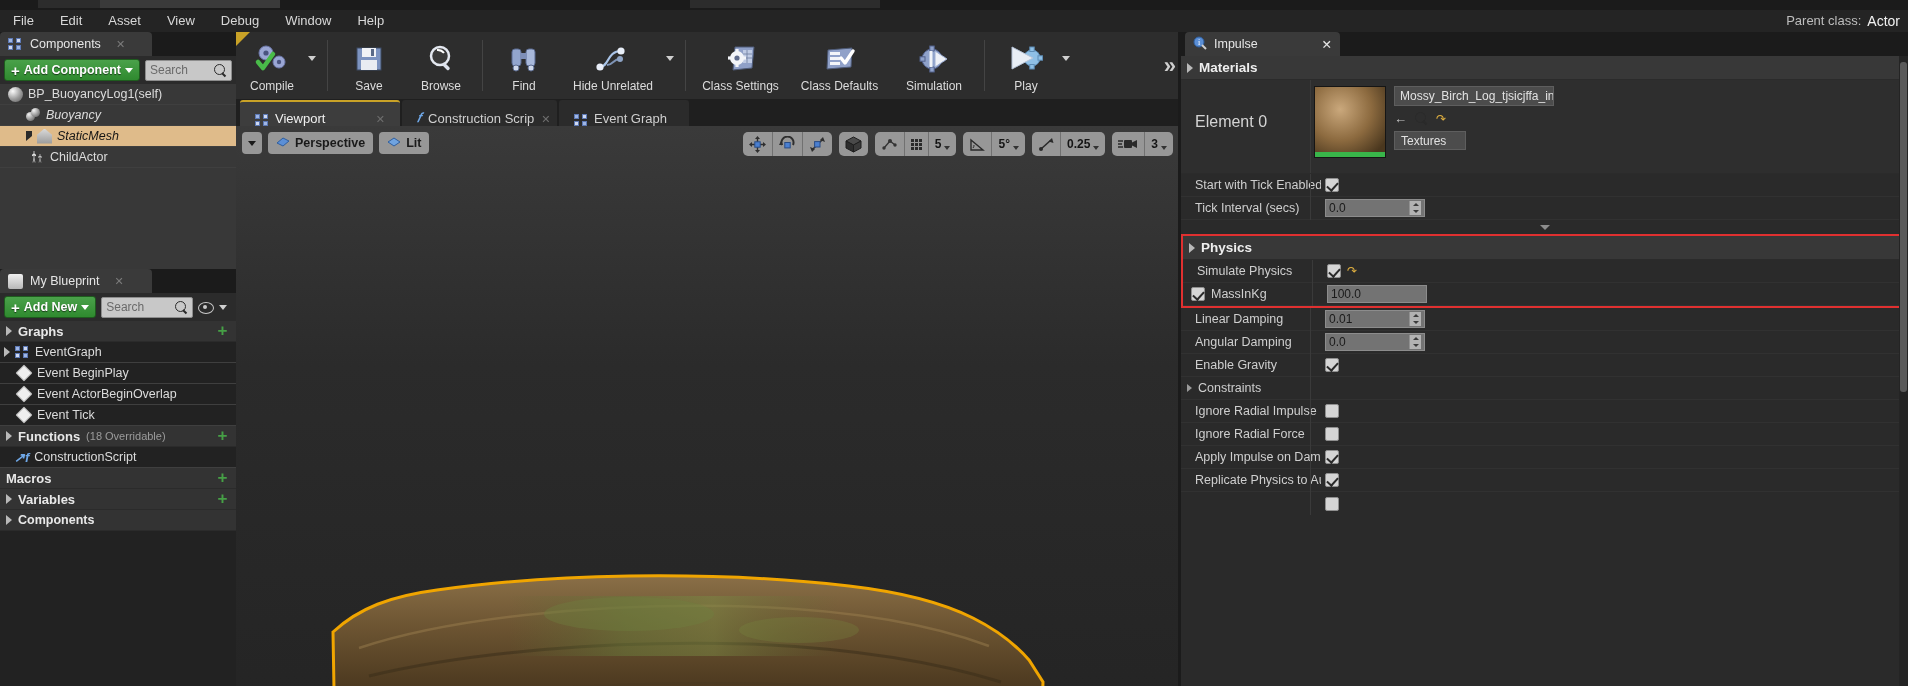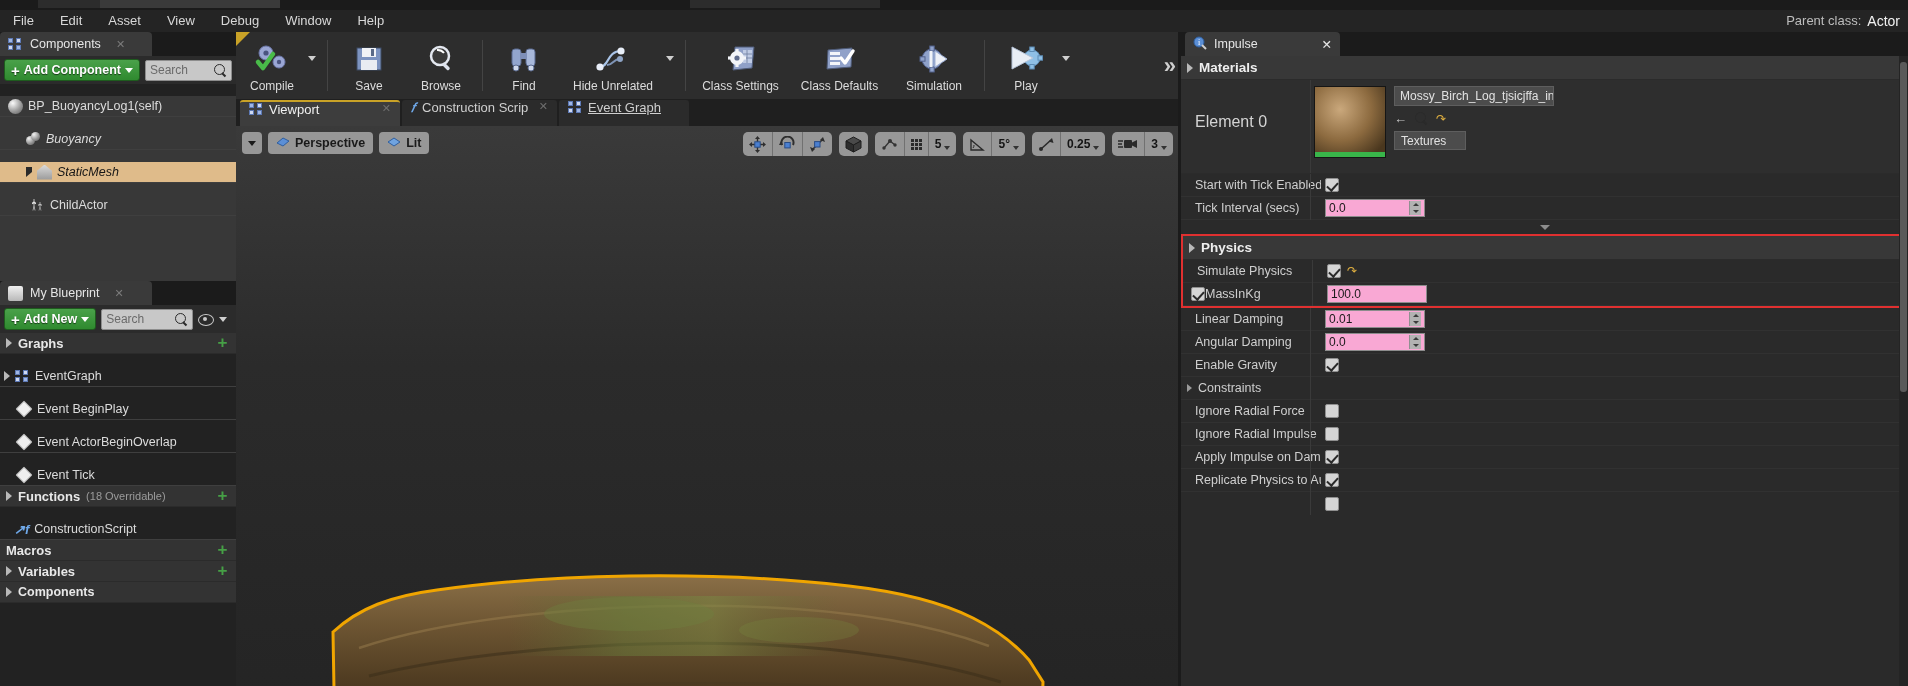--- a/index.html
+++ b/index.html
@@ -97,21 +97,20 @@
   .mag::after {
     content:''; position:absolute; left:8px; top:8px; width:5px; height:1.8px;
     background:#2a2a2a; transform: rotate(45deg); transform-origin: left center;
   }
 
   .tree { background: #383838; }
   .tree-row {
     height: 21px; display: flex; align-items: center; gap: 5px;
     padding-left: 8px; font-size: 12.5px; color: #dcdcdc;
     border-bottom: 1px solid #3f3f3f;
-    margin-top: 12px;
   }
   .tree-row.sel { background: #dfbb8a; color: #161616; }
   .tree-row.indent1 { padding-left: 26px; font-style: italic; }
   .tree-row.indent2 { padding-left: 30px; }
   .tri {
     width: 0; height: 0; border-top: 5px solid transparent;
     border-bottom: 5px solid transparent; border-left: 6px solid #b9b9b9;
     display: inline-block;
   }
   .tri.dk { border-top-color: #2a2a2a; border-left-color:#2a2a2a; }
@@ -208,22 +207,22 @@
   .chev-right {
     position: absolute; right: 10px; top: 50%; transform: translateY(-50%);
     color: #cfcfcf; font-size: 22px; font-weight: bold; letter-spacing: -5px;
   }
 
   .doc-tabs {
     height: 26px; background: #1f1f1f; display: flex; align-items: flex-end;
     padding-left: 4px;
   }
   .doc-tab {
-    height: 26px; display: flex; align-items: flex-start; gap: 7px;
-    padding: 0 9px; font-size: 13px; color: #cfcfcf;
+    height: 26px; display: flex; align-items: flex-end; gap: 7px;
+    padding: 0 15px; font-size: 13px; color: #cfcfcf;
     background: #2b2b2b; border-radius: 3px 3px 0 0; margin-right: 2px;
     max-width: 168px; overflow: hidden; white-space: nowrap;
   }
   .doc-tab.active { background: #3d3d3d; color: #f0f0f0; border-top: 2px solid #c9a227; }
   .doc-tab .tab-x { color: #6e6e6e; font-size: 11px; }
 
   .viewport {
     position: relative; height: 600px;
     background: linear-gradient(#3a3a3a 0%, #2b2b2b 40%, #242424 100%);
     overflow: hidden;
@@ -310,21 +309,21 @@
 
   .cb {
     width: 14px; height: 14px; background: #d5d5d5; border: 1px solid #8f8f8f;
     border-radius: 2px; position: relative; flex: none;
   }
   .cb.on::after {
     content:''; position:absolute; left:3px; top:1px; width:5px; height:9px;
     border: solid #2a2a2a; border-width: 0 2.2px 2.2px 0; transform: rotate(42deg);
   }
   .numfield {
-    height: 18px; background: #f9a8d4; border: 1px solid #8c8c8c;
+    height: 18px; background: #737373; border: 1px solid #8c8c8c;
     color: #1a1a1a; font-size: 12px; display: flex; align-items: center;
     padding: 0 3px; width: 100px;
   }
   .numfield .spin {
     margin-left: auto; width: 12px; height: 14px; background: #b2b2b2;
     border-left: 1px solid #909090; position: relative;
   }
   .numfield .spin::before,
   .numfield .spin::after {
     content:''; position:absolute; left:3px; width:0;height:0;
@@ -704,21 +703,21 @@
             <i></i>
           </span>
         <span>Viewport</span>
         <span class="tab-x" style="margin-left:auto;">✕</span>
       </div>
       <div class="doc-tab" style="width:155px;">
         <span class="ic-func">𝑓</span>
         <span>Construction Scrip</span>
         <span class="tab-x" style="margin-left:auto;">✕</span>
       </div>
-      <div class="doc-tab" style="width:130px;text-decoration:underline;">
+      <div class="doc-tab" style="width:130px;">
         <span class="ic ic-graph" style="width:13px;height:13px;">
             <i></i>
             <i></i>
             <i></i>
             <i></i>
           </span>
         <span>Event Graph</span>
       </div>
     </div>
 
@@ -963,21 +962,21 @@
       <div style="position:relative;">
         <div class="divider-col"></div>
         <div class="prop-row">
           <span class="pname">Simulate Physics</span>
           <span class="pval">
             <span class="cb on"></span>
             <span class="reset-arrow">↶</span>
           </span>
         </div>
         <div class="prop-row">
-          <span class="pname" style="display:flex;align-items:center;padding-left:8px;">
+          <span class="pname" style="display:flex;align-items:center;gap:6px;padding-left:8px;">
             <span class="cb on"></span>
             <span>MassInKg</span>
           </span>
           <span class="pval">
             <span class="numfield">
               <span>100.0</span>
             </span>
           </span>
         </div>
       </div>
@@ -1010,27 +1009,27 @@
         </span>
       </div>
       <div class="prop-row">
         <span class="pname" style="padding-left:6px;display:flex;align-items:center;gap:6px;">
           <span class="tri" style="border-left-color:#9a9a9a;border-top-width:4px;border-bottom-width:4px;border-left-width:5px;"></span>
           <span>Constraints</span>
         </span>
         <span class="pval"></span>
       </div>
       <div class="prop-row">
-        <span class="pname">Ignore Radial Force</span>
+        <span class="pname">Ignore Radial Impulse</span>
         <span class="pval">
           <span class="cb"></span>
         </span>
       </div>
       <div class="prop-row">
-        <span class="pname">Ignore Radial Impulse</span>
+        <span class="pname">Ignore Radial Force</span>
         <span class="pval">
           <span class="cb"></span>
         </span>
       </div>
       <div class="prop-row">
         <span class="pname">Apply Impulse on Damag</span>
         <span class="pval">
           <span class="cb on"></span>
         </span>
       </div>

